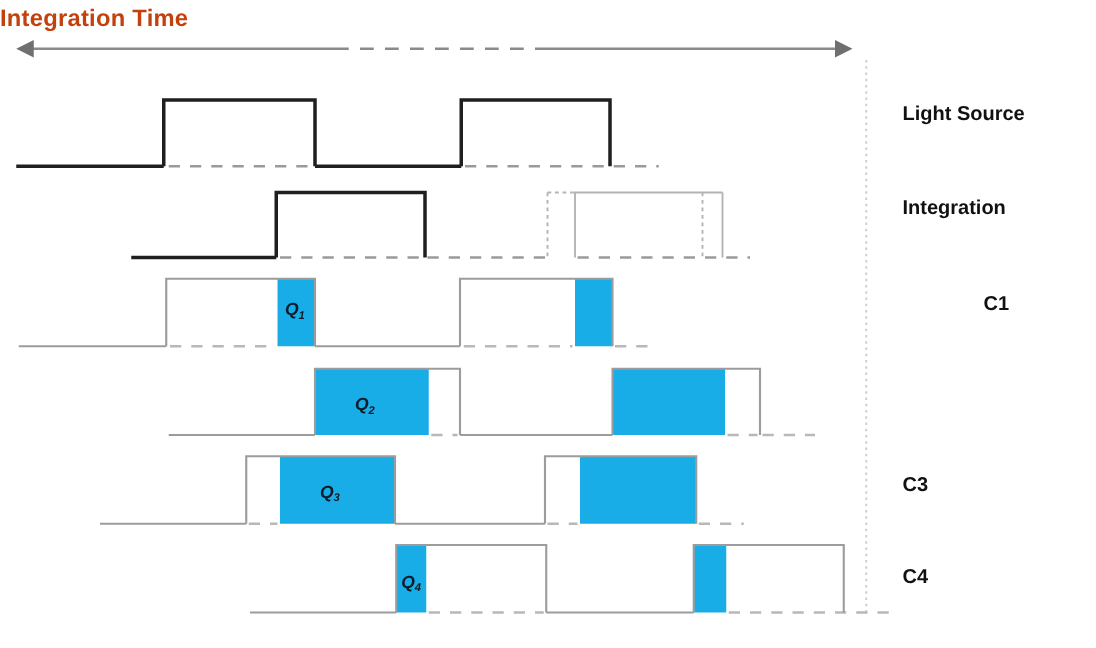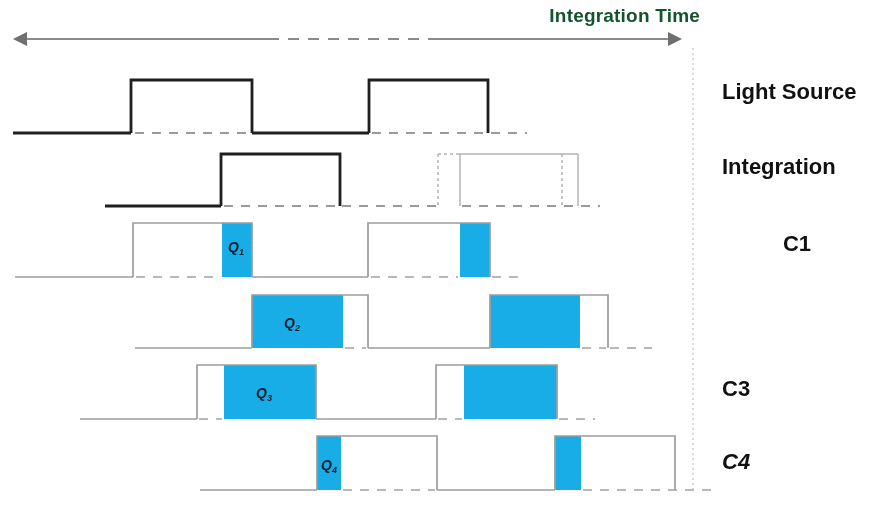--- a/index.html
+++ b/index.html
@@ -1,22 +1,22 @@
 <!DOCTYPE html>
 <html><head>
 <meta charset="utf-8">
 <style>
   html,body{margin:0;padding:0;background:#ffffff;}
   #canvas{position:relative;width:877px;height:518px;background:#ffffff;overflow:hidden;
           font-family:"Liberation Sans",sans-serif;}
   #wave-svg{position:absolute;left:0;top:0;}
-  .title{position:absolute;top:5px;left:0;width:700px;text-align:right;
-         font-weight:bold;font-size:19px;color:#14532d;letter-spacing:0.2px;}
+  .title{position:absolute;top:5px;left:0;width:700px;text-align:left;
+         font-weight:bold;font-size:19px;color:#c2410c;letter-spacing:0.2px;}
   .row-label{position:absolute;left:722px;width:150px;height:24px;line-height:24px;
-             font-weight:bold;font-size:22px;color:#111111;}
+             font-weight:bold;font-size:16px;color:#111111;}
 </style>
 </head>
 <body>
 
 <div id="canvas">
   <svg id="wave-svg" width="877" height="518" viewBox="0 0 877 518">
       <line x1="23" y1="39" x2="268" y2="39" stroke="#8a8a8a" stroke-width="2" stroke-linecap="butt"></line>
       <line x1="268" y1="39" x2="432" y2="39" stroke="#8a8a8a" stroke-width="2" stroke-linecap="butt" stroke-dasharray="11 9"></line>
       <line x1="432" y1="39" x2="672" y2="39" stroke="#8a8a8a" stroke-width="2" stroke-linecap="butt"></line>
       <polygon points="13,39 27,32 27,46" fill="#6f6f6f"></polygon>
@@ -80,14 +80,14 @@
       <path d="M555,490 L555,436 L675,436 L675,490" fill="none" stroke="#9c9c9c" stroke-width="1.7" stroke-linejoin="miter"></path>
       <text x="321" y="470" fill="#0d1b2a" font-family="&quot;Liberation Sans&quot;, sans-serif" font-size="14" font-weight="bold" font-style="italic"><tspan>Q</tspan><tspan font-size="9" dy="3">4</tspan></text>
     </svg>
 
   <div class="title">Integration Time</div>
 
   <div class="row-label" style="top: 80px;">Light Source</div>
   <div class="row-label" style="top: 155px;">Integration</div>
   <div class="row-label" style="top: 232px; text-align: center;">C1</div>
   <div class="row-label" style="top: 377px;">C3</div>
-  <div class="row-label" style="top: 450px; font-style: italic;">C4</div>
+  <div class="row-label" style="top: 450px;">C4</div>
 </div>
 
 </body></html>

